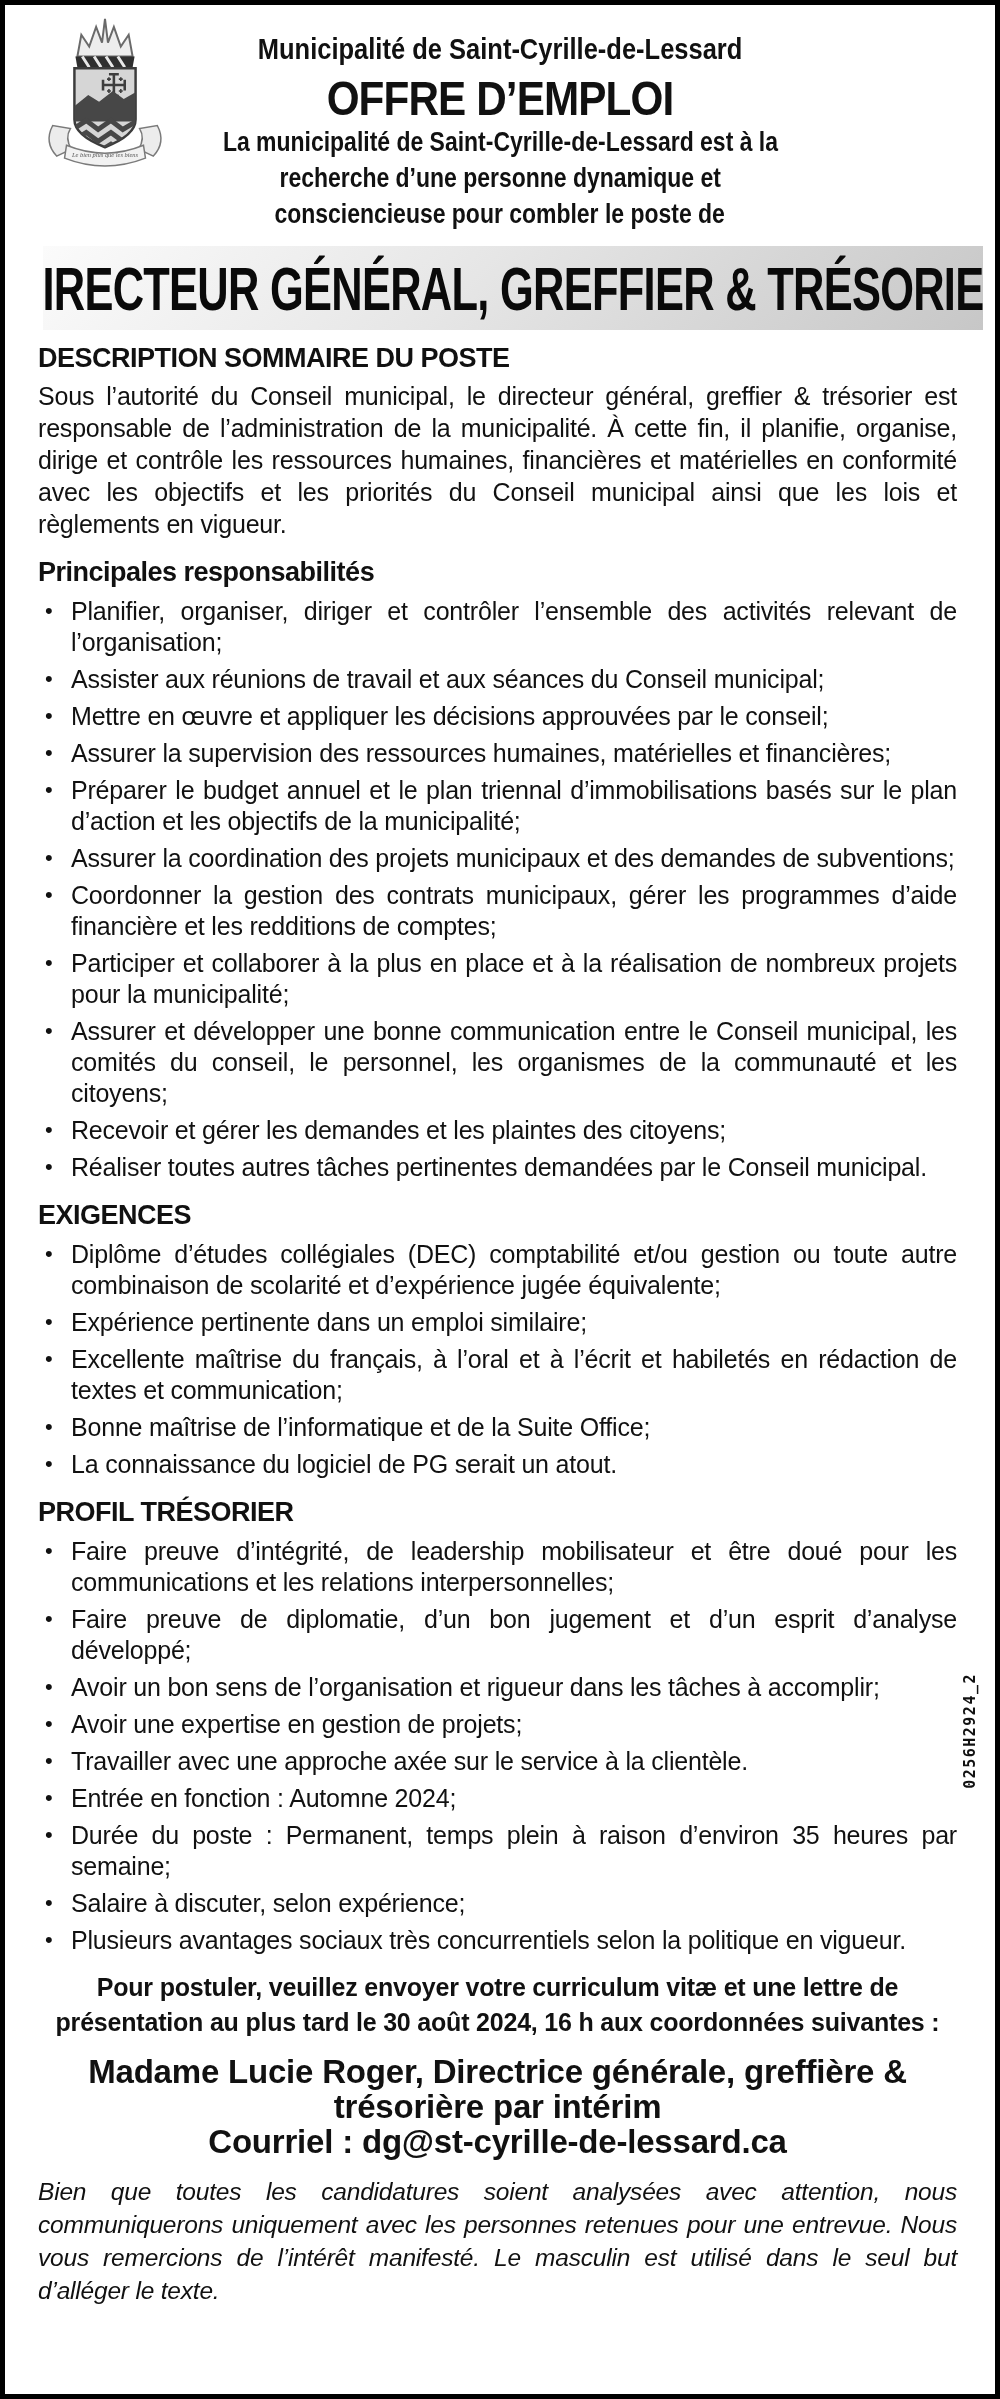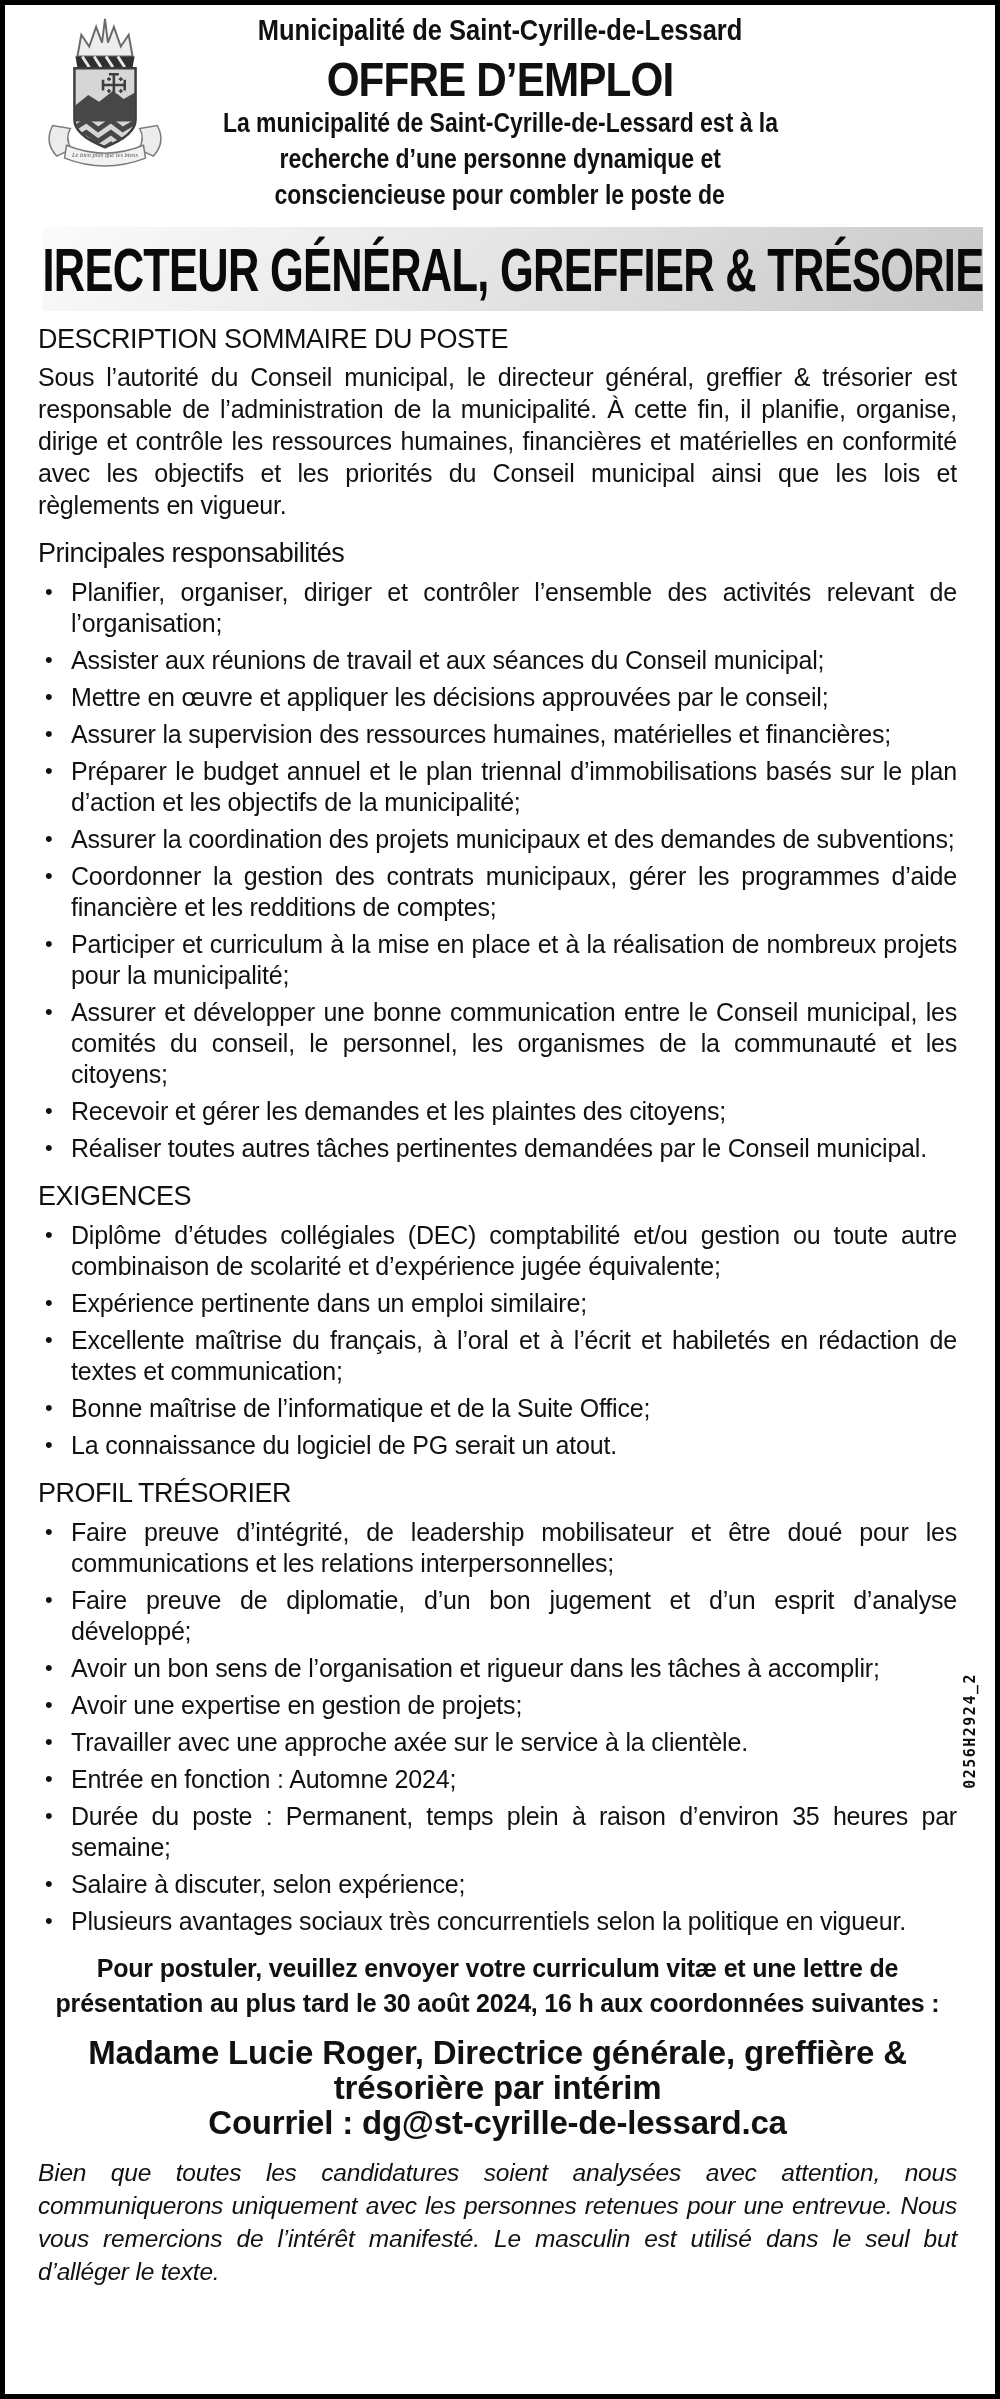--- a/index.html
+++ b/index.html
@@ -12,21 +12,21 @@
     overflow: hidden;
   }
   .page {
     width: 1000px; height: 2399px;
     border: 5px solid #000000;
     background: #ffffff;
     position: relative;
     overflow: hidden;
   }
   
-  .header { position: relative; padding-top: 8px; text-align: center; }
+  .header { position: relative; padding-top: 27px; text-align: center; }
   .logo {
     position: absolute; left: 26px; top: 6px;
     width: 148px; height: 158px;
   }
   .condensed { display: inline-block; white-space: nowrap; }
   .municipality {
     font-size: 30px; font-weight: bold; line-height: 34px;
   }
   .municipality .condensed { transform: scaleX(0.85); transform-origin: center; }
   .offer-title {
@@ -47,21 +47,21 @@
   }
   .banner-text {
     font-size: 62px; font-weight: bold; white-space: nowrap;
     letter-spacing: -1px;
     transform: scaleX(0.70); transform-origin: center;
     color: #0a0a0a;
   }
   
   .content { padding: 12px 38px 0 33px; }
   .section-heading {
-    font-size: 27px; font-weight: normal; line-height: 32px;
+    font-size: 27px; font-weight: bold; line-height: 32px;
     letter-spacing: -0.5px;
     margin: 16px 0 8px 0;
   }
   .section-heading.first { margin-top: 0; margin-bottom: 6px; }
   .body-text {
     font-size: 25px; line-height: 32px;
     text-align: justify; text-align-last: left;
     letter-spacing: -0.2px;
   }
   ul.bullet-list { list-style: none; }
@@ -169,21 +169,21 @@
     <div id="sections">
         <h2 class="section-heading">Principales responsabilités</h2>
         <ul class="bullet-list">
           <li><span class="bullet">•</span><span>Planifier, organiser, diriger et contrôler l’ensemble des activités relevant de l’organisation;</span></li>
           <li><span class="bullet">•</span><span>Assister aux réunions de travail et aux séances du Conseil municipal;</span></li>
           <li><span class="bullet">•</span><span>Mettre en œuvre et appliquer les décisions approuvées par le conseil;</span></li>
           <li><span class="bullet">•</span><span>Assurer la supervision des ressources humaines, matérielles et financières;</span></li>
           <li><span class="bullet">•</span><span>Préparer le budget annuel et le plan triennal d’immobilisations basés sur le plan d’action et les objectifs de la municipalité;</span></li>
           <li><span class="bullet">•</span><span>Assurer la coordination des projets municipaux et des demandes de subventions;</span></li>
           <li><span class="bullet">•</span><span>Coordonner la gestion des contrats municipaux, gérer les programmes d’aide financière et les redditions de comptes;</span></li>
-          <li><span class="bullet">•</span><span>Participer et curriculum à la mise en place et à la réalisation de nombreux projets pour la municipalité;</span></li>
+          <li><span class="bullet">•</span><span>Participer et collaborer à la plus en place et à la réalisation de nombreux projets pour la municipalité;</span></li>
           <li><span class="bullet">•</span><span>Assurer et développer une bonne communication entre le Conseil municipal, les comités du conseil, le personnel, les organismes de la communauté et les citoyens;</span></li>
           <li><span class="bullet">•</span><span>Recevoir et gérer les demandes et les plaintes des citoyens;</span></li>
           <li><span class="bullet">•</span><span>Réaliser toutes autres tâches pertinentes demandées par le Conseil municipal.</span></li>
         </ul>
         <h2 class="section-heading">EXIGENCES</h2>
         <ul class="bullet-list">
           <li><span class="bullet">•</span><span>Diplôme d’études collégiales (DEC) comptabilité et/ou gestion ou toute autre combinaison de scolarité et d’expérience jugée équivalente;</span></li>
           <li><span class="bullet">•</span><span>Expérience pertinente dans un emploi similaire;</span></li>
           <li><span class="bullet">•</span><span>Excellente maîtrise du français, à l’oral et à l’écrit et habiletés en rédaction de textes et communication;</span></li>
           <li><span class="bullet">•</span><span>Bonne maîtrise de l’informatique et de la Suite Office;</span></li>

